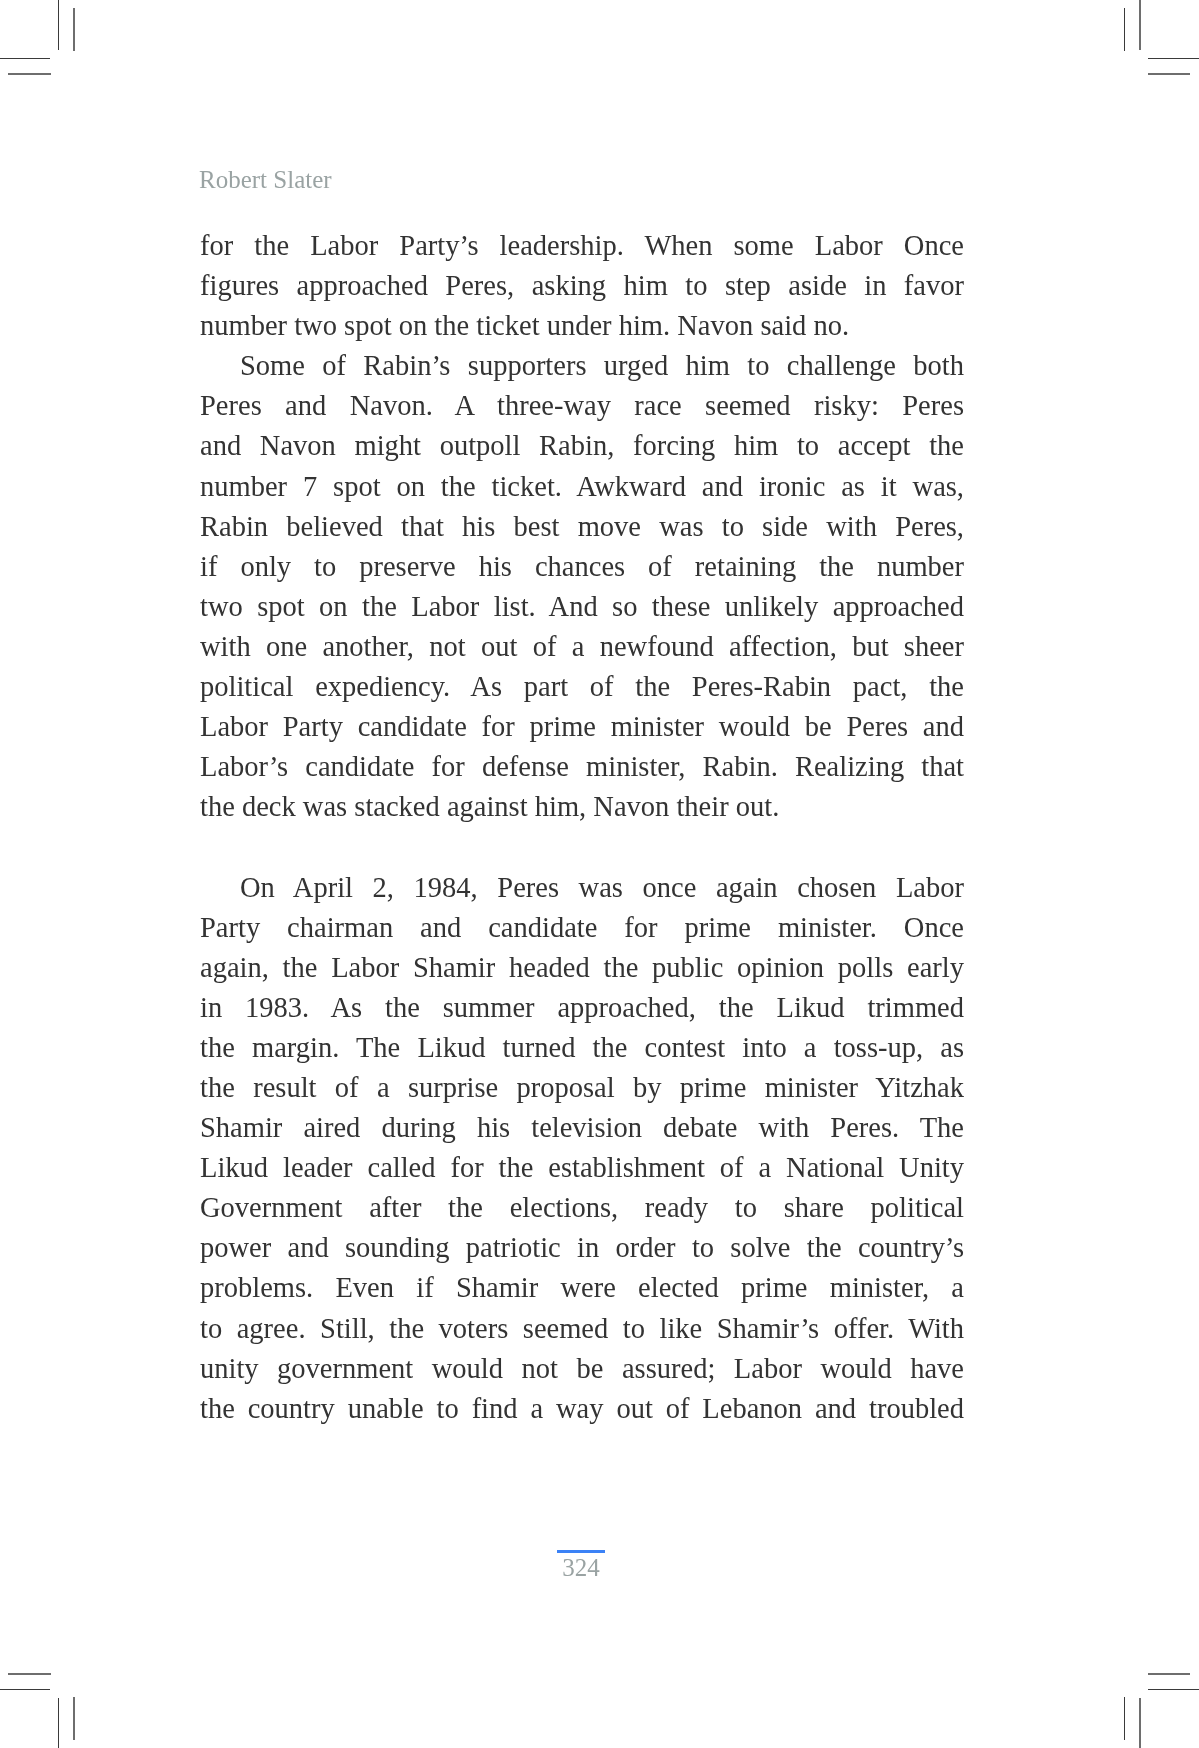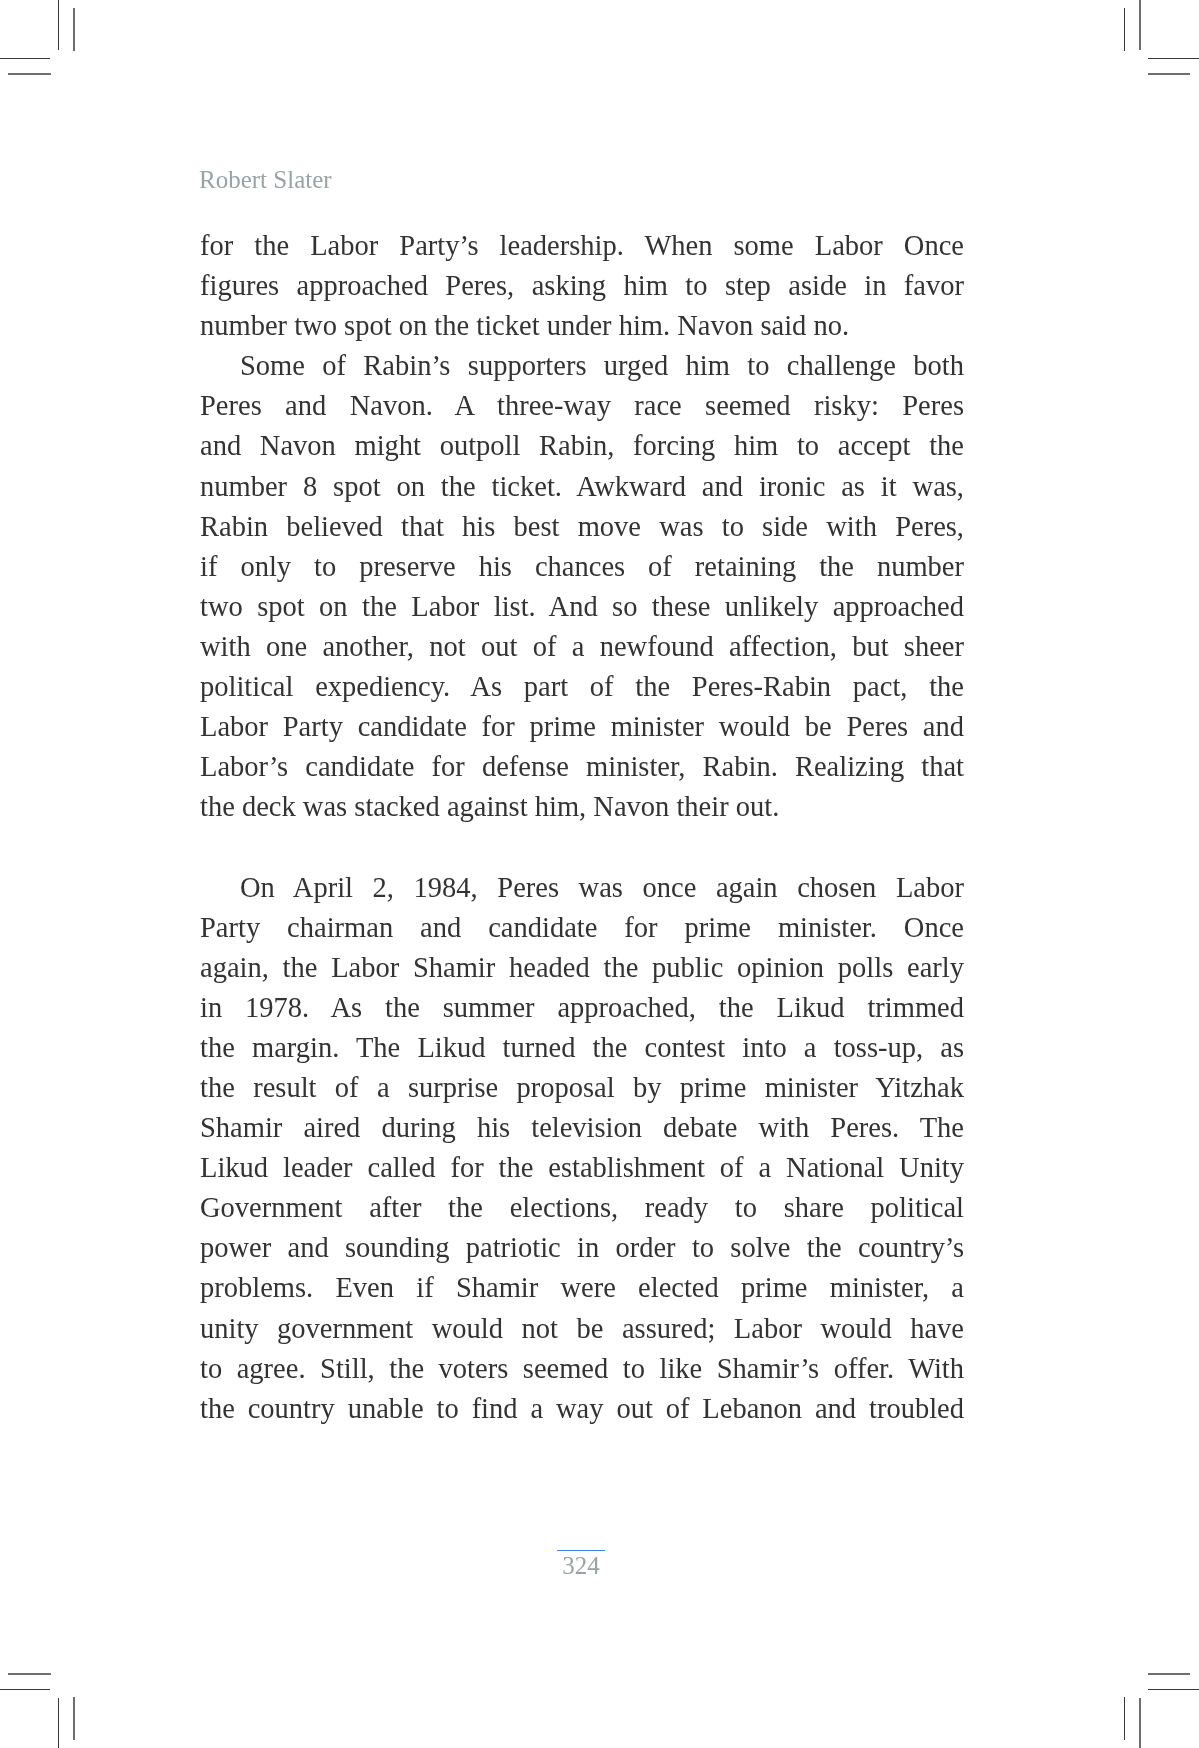--- a/index.html
+++ b/index.html
@@ -15,21 +15,21 @@
     position: absolute; left: 200px; top: 226px; width: 764px;
     font-family: "Liberation Serif", serif; font-size: 28.5px;
     line-height: 40.1px; color: #333333;
   }
   .line { display: block; white-space: nowrap; text-align: justify; text-align-last: justify; height: 40.1px; }
   .line.last { text-align-last: left; }
   .line.indent { padding-left: 40px; }
   .gap { height: 40.1px; }
   .folio {
     position: absolute; left: 557px; top: 1550px; width: 48px;
-    text-align: center; border-top: 1px solid #3b82f6;
+    text-align: center; border-top: 3px solid #3b82f6;
     font-family: "Liberation Serif", serif; font-size: 25px; line-height: 30px;
     color: #9aa3a3;
   }
 </style>
 </head>
 <body>
 
 <div class="mark dark" style="left:58px;top:0;width:1px;height:50px;"></div>
 <div class="mark" style="left:73px;top:8px;width:2px;height:43px;"></div>
 <div class="mark dark" style="left:0;top:58px;width:50px;height:1px;"></div>
@@ -55,42 +55,42 @@
 <div class="body-text">
   <div>
     <span class="line">for the Labor Party’s leadership. When some Labor Once</span>
     <span class="line">figures approached Peres, asking him to step aside in favor</span>
     <span class="line last">number two spot on the ticket under him. Navon said no.</span>
   </div>
   <div>
     <span class="line indent">Some of Rabin’s supporters urged him to challenge both</span>
     <span class="line">Peres and Navon. A three-way race seemed risky: Peres</span>
     <span class="line">and Navon might outpoll Rabin, forcing him to accept the</span>
-    <span class="line">number 8 spot on the ticket. Awkward and ironic as it was,</span>
+    <span class="line">number 7 spot on the ticket. Awkward and ironic as it was,</span>
     <span class="line">Rabin believed that his best move was to side with Peres,</span>
     <span class="line">if only to preserve his chances of retaining the number</span>
     <span class="line">two spot on the Labor list. And so these unlikely approached</span>
     <span class="line">with one another, not out of a newfound affection, but sheer</span>
     <span class="line">political expediency. As part of the Peres-Rabin pact, the</span>
     <span class="line">Labor Party candidate for prime minister would be Peres and</span>
     <span class="line">Labor’s candidate for defense minister, Rabin. Realizing that</span>
     <span class="line last">the deck was stacked against him, Navon their out.</span>
   </div>
   <div class="gap"></div>
   <div>
     <span class="line indent">On April 2, 1984, Peres was once again chosen Labor</span>
     <span class="line">Party chairman and candidate for prime minister. Once</span>
     <span class="line">again, the Labor Shamir headed the public opinion polls early</span>
-    <span class="line">in 1978. As the summer approached, the Likud trimmed</span>
+    <span class="line">in 1983. As the summer approached, the Likud trimmed</span>
     <span class="line">the margin. The Likud turned the contest into a toss-up, as</span>
     <span class="line">the result of a surprise proposal by prime minister Yitzhak</span>
     <span class="line">Shamir aired during his television debate with Peres. The</span>
     <span class="line">Likud leader called for the establishment of a National Unity</span>
     <span class="line">Government after the elections, ready to share political</span>
     <span class="line">power and sounding patriotic in order to solve the country’s</span>
     <span class="line">problems. Even if Shamir were elected prime minister, a</span>
+    <span class="line">to agree. Still, the voters seemed to like Shamir’s offer. With</span>
     <span class="line">unity government would not be assured; Labor would have</span>
-    <span class="line">to agree. Still, the voters seemed to like Shamir’s offer. With</span>
     <span class="line">the country unable to find a way out of Lebanon and troubled</span>
   </div>
 </div>
 
 <div class="folio">324</div>
 
 </body></html>

